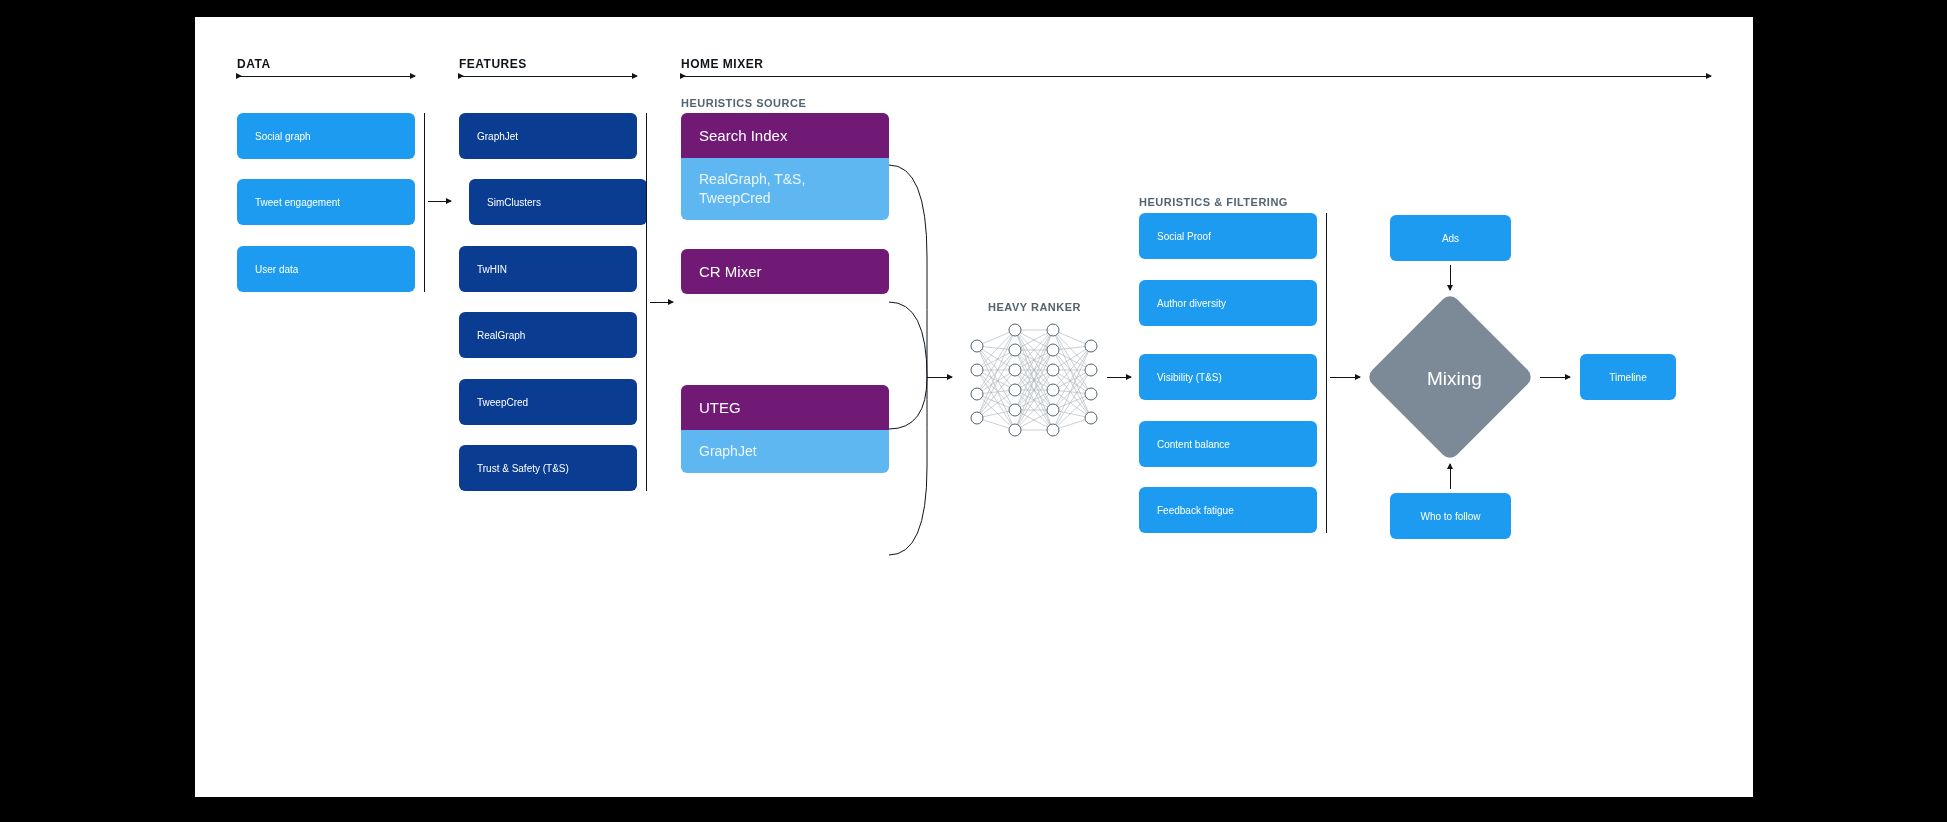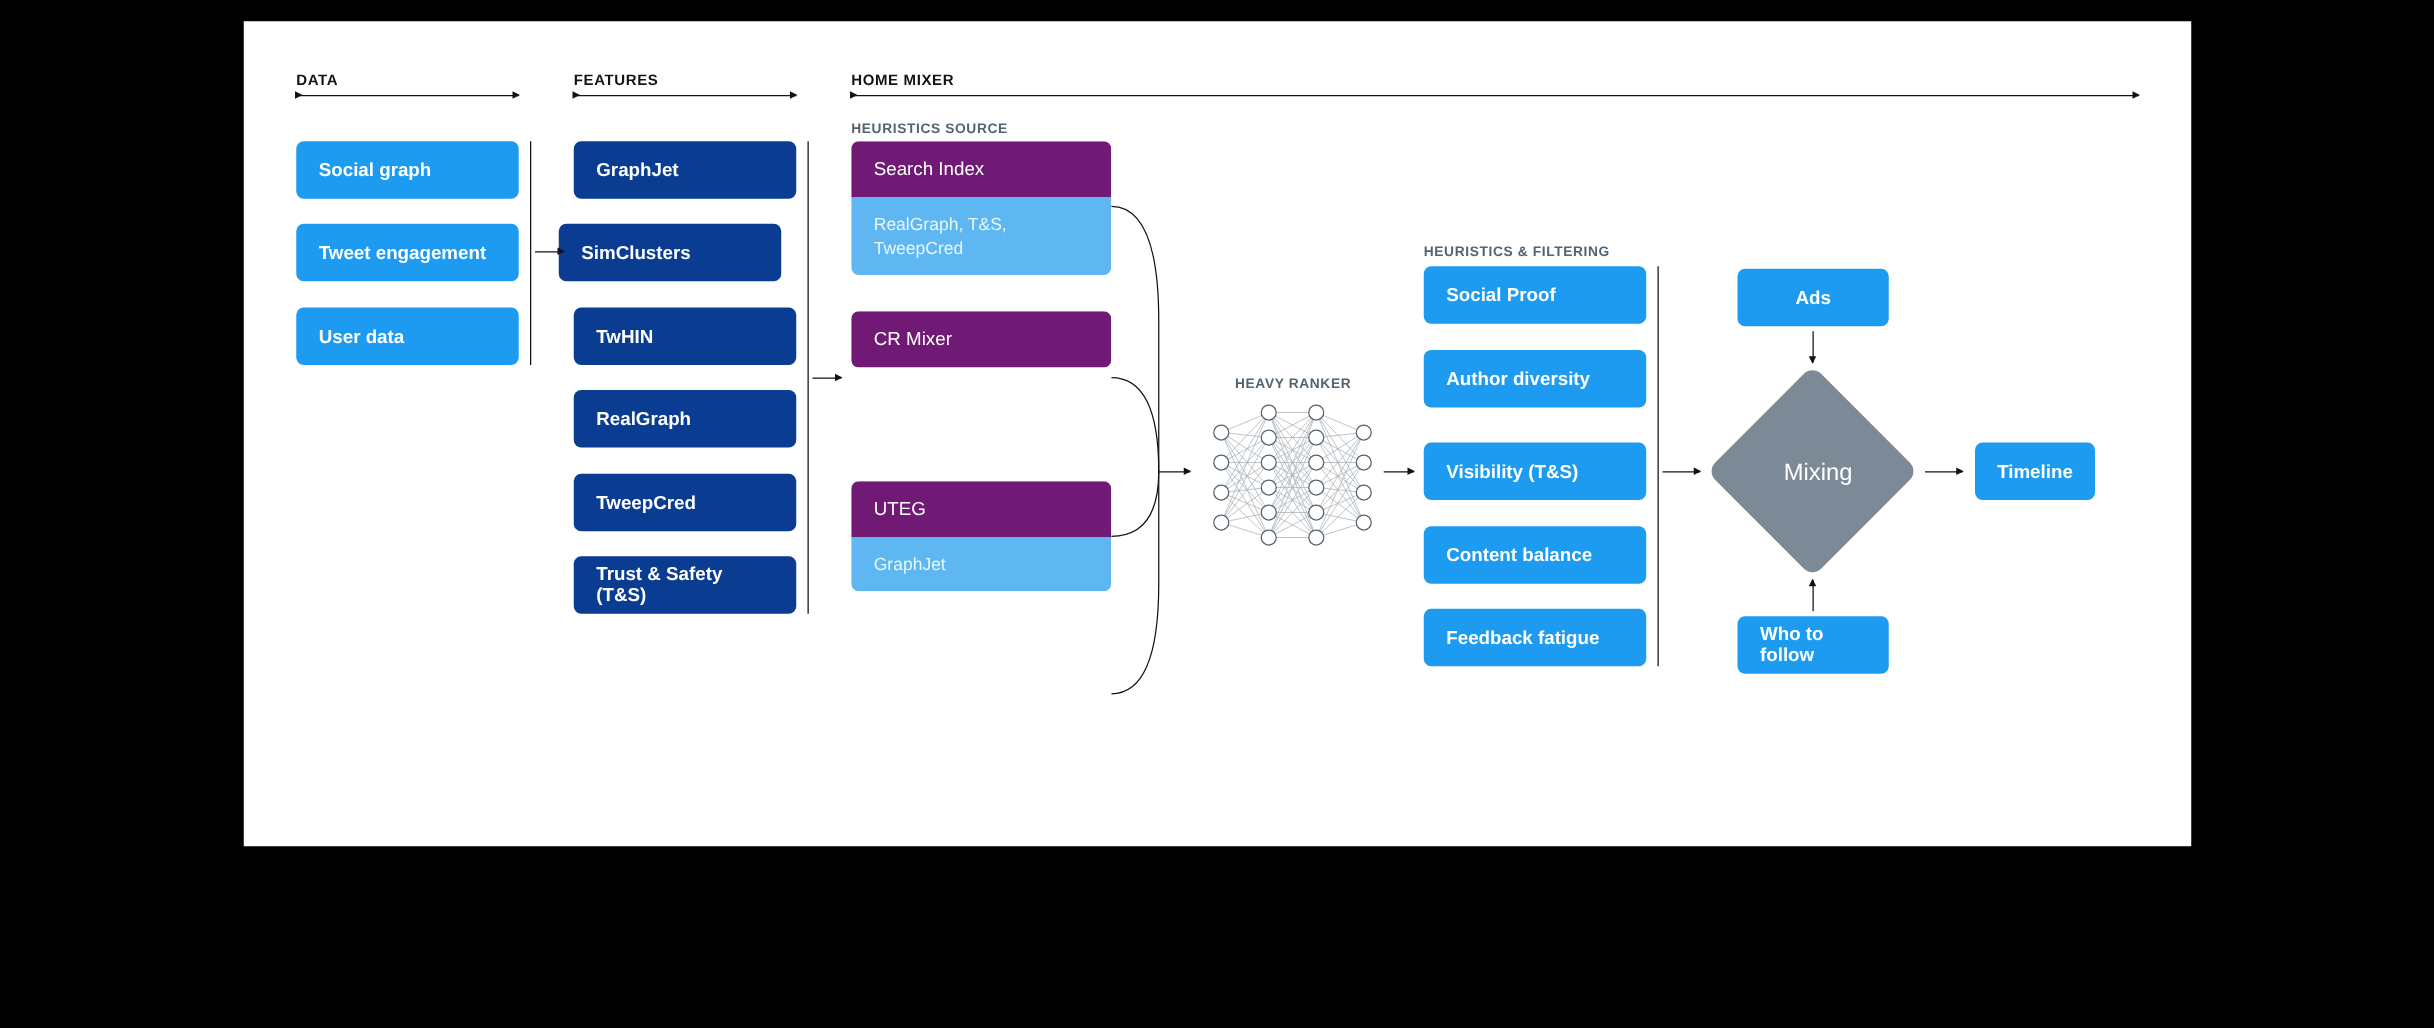--- a/index.html
+++ b/index.html
@@ -8,21 +8,21 @@
     background: #000;
     width: 1947px;
     height: 822px;
     position: relative;
   }
   .canvas {
     position: absolute;
     left: 195px;
     top: 17px;
     width: 1558px;
-    height: 660px;
+    height: 780px;
     background: #fff;
   }
   .section-label {
     position: absolute;
     font-size: 12px;
     font-weight: 700;
     letter-spacing: 0.5px;
     color: #0f1419;
   }
   .sub-label {
@@ -57,22 +57,22 @@
   }
   .vbar {
     position: absolute;
     width: 1px;
     background: #0f1419;
   }
   .box {
     position: absolute;
     border-radius: 6px;
     color: #fff;
-    font-size: 15px;
-    font-weight: 700;
+    font-size: 10px;
+    font-weight: 400;
     display: flex;
     align-items: center;
     padding: 0 18px;
   }
   .box-light { background: #1d9bf0; }
   .box-dark  { background: #0a3d91; }
   .candidate {
     position: absolute;
     width: 208px;
     border-radius: 6px;
@@ -169,21 +169,21 @@
   <div class="sub-label" style="left:486px; top:80px;">HEURISTICS SOURCE</div>
   <div class="sub-label" style="left:793px; top:284px;">HEAVY RANKER</div>
   <div class="sub-label" style="left:944px; top:179px;">HEURISTICS &amp; FILTERING</div>
 
   <div class="box box-light" style="left:42px; top:96px; width:178px; height:46px;">Social graph</div>
   <div class="box box-light" style="left:42px; top:162px; width:178px; height:46px;">Tweet engagement</div>
   <div class="box box-light" style="left:42px; top:229px; width:178px; height:46px;">User data</div>
   <div class="vbar" style="left:229px; top:96px; height:179px;"></div>
 
   <div class="box box-dark" style="left:264px; top:96px; width:178px; height:46px;">GraphJet</div>
-  <div class="box box-dark" style="left:252px; top:162px; width:178px; height:46px;">SimClusters</div>
+  <div class="box box-dark" style="left:274px; top:162px; width:178px; height:46px;">SimClusters</div>
   <div class="box box-dark" style="left:264px; top:295px; width:178px; height:46px;">RealGraph</div>
   <div class="box box-dark" style="left:264px; top:229px; width:178px; height:46px;">TwHIN</div>
   <div class="box box-dark" style="left:264px; top:362px; width:178px; height:46px;">TweepCred</div>
   <div class="box box-dark" style="left:264px; top:428px; width:178px; height:46px;">Trust &amp; Safety (T&amp;S)</div>
   <div class="vbar" style="left:451px; top:96px; height:378px;"></div>
 
   <div class="arrow" style="left:233px; top:184px; width:23px;"></div>
   <div class="arrow" style="left:455px; top:285px; width:23px;"></div>
 
   <div class="candidate" style="left:486px; top:96px;">

